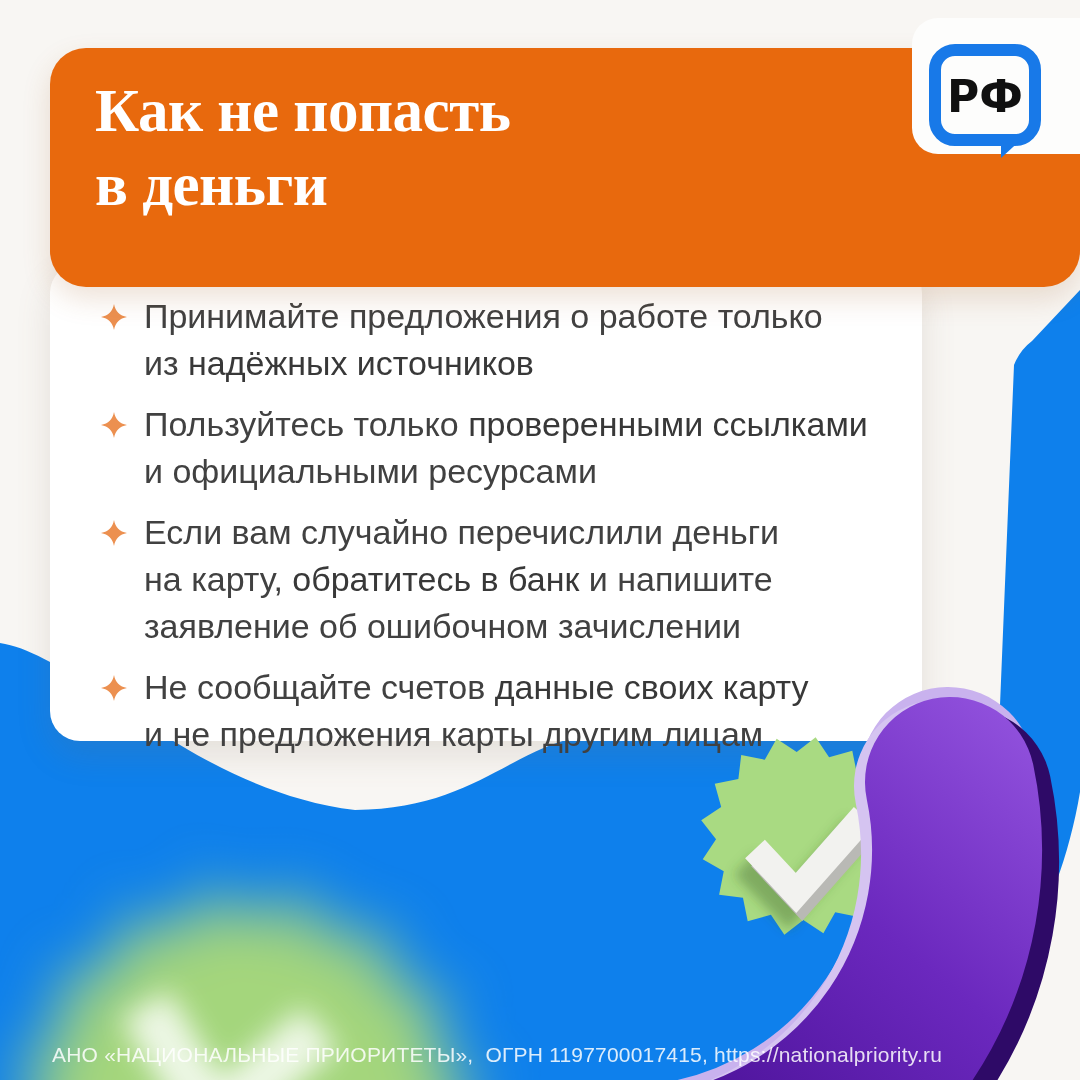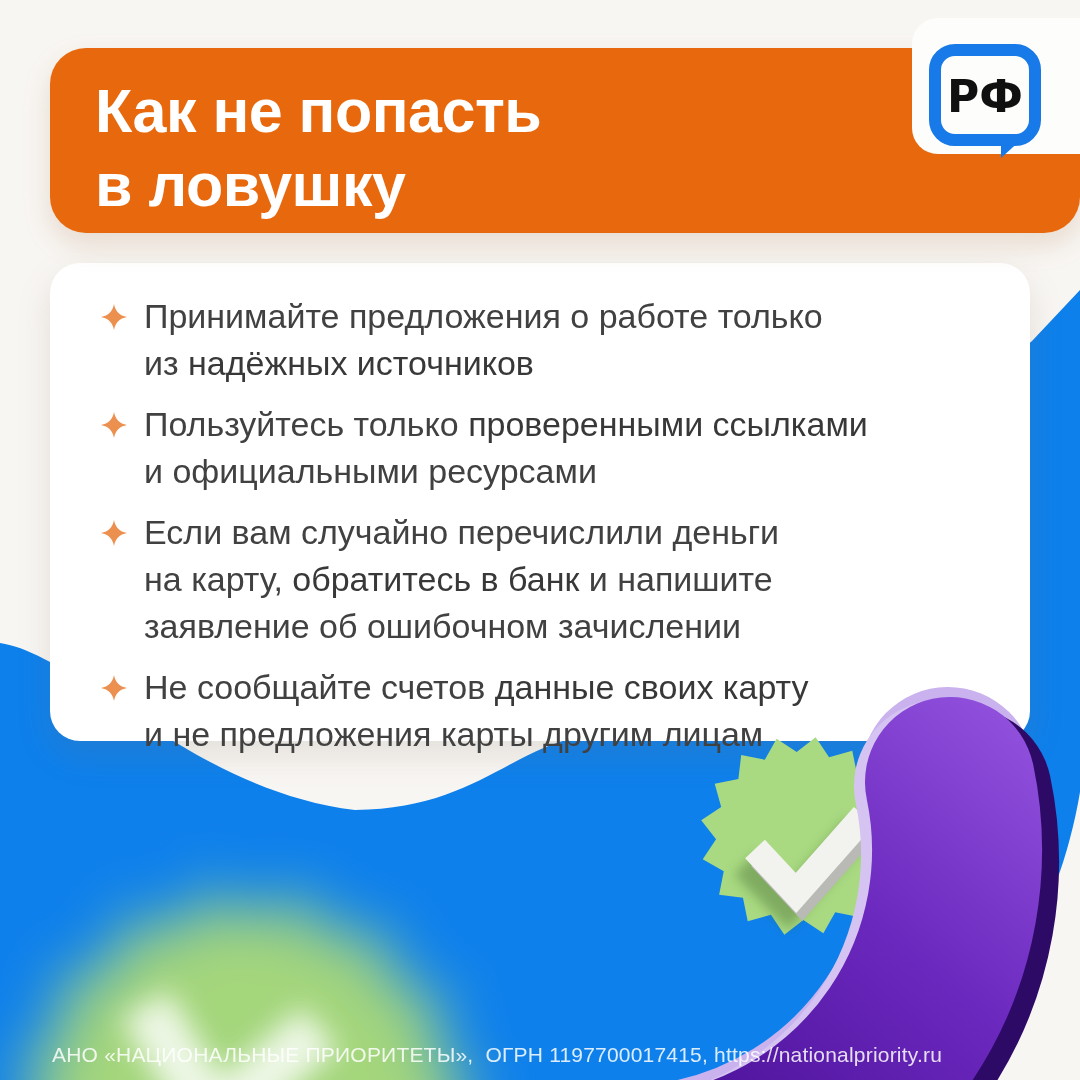--- a/index.html
+++ b/index.html
@@ -9,31 +9,31 @@
     --purple-1:#9050DC; --purple-2:#6B28BE; --purple-3:#470F93;
     --purple-dark:#2E0A67; --purple-rim:#D5C4F1; --purple-rim2:#C9B2EE;
     --check-face:#F2F2EF; --check-side:#B9B9B5;
     --footer:rgba(255,255,255,0.85);
   }
   html,body{margin:0;padding:0;}
   body{font-family:"Liberation Sans","DejaVu Sans",sans-serif;background:#e9e9e9;}
   .page{position:relative;width:1080px;height:1080px;overflow:hidden;background:var(--bg);}
   .layer{position:absolute;left:0;top:0;width:1080px;height:1080px;pointer-events:none;}
 
-  .banner{position:absolute;left:50px;top:48px;width:1030px;height:185px;
+  .banner{position:absolute;left:50px;top:48px;width:1030px;height:239px;
     background:var(--orange);border-radius:36px;border-top-right-radius:0;
-    box-shadow:0 12px 28px rgba(160,95,40,.18);}
+    box-shadow:0 12px 28px rgba(160,95,40,.18);font-family:Liberation Serif, serif;}
   .banner-title{position:absolute;left:45px;top:26px;color:#fff;font-size:61px;
     font-weight:700;line-height:74px;letter-spacing:-0.5px;white-space:pre;}
 
   .logo-tile{position:absolute;left:912px;top:18px;width:176px;height:136px;
     background:#FDFDFC;border-radius:26px;border-top-right-radius:0;border-bottom-right-radius:0;}
   .logo-svg{position:absolute;left:16px;top:26px;}
 
-  .card{position:absolute;left:50px;top:263px;width:980px;height:478px;background:var(--card);
+  .card{position:absolute;left:50px;top:263px;width:872px;height:478px;background:var(--card);
     border-radius:30px;box-shadow:0 14px 34px rgba(125,105,85,.16);box-sizing:border-box;
     padding:30px 36px 0 50px;}
   .tips{list-style:none;margin:0;padding:0;}
   .tip{display:flex;align-items:flex-start;margin-bottom:14px;}
   .tip-bullet{flex:0 0 28px;margin-top:10px;margin-right:16px;}
   .tip-text{font-size:34px;line-height:47px;color:var(--text);}
   .tip-text .b{font-weight:400;color:#383838;}
   .tip-line{display:block;}
 
   .footer-text{position:absolute;left:52px;top:1043px;font-size:21px;letter-spacing:.2px;
@@ -102,21 +102,21 @@
     </svg>
     <div class="tip-text">
             <span class="tip-line"><span>Не сообщайте счетов </span><span class="b">данные своих карту</span></span>
             <span class="tip-line"><span>и не предложения карты другим лицам</span></span>
           </div>
   </li>
 </ul>
   </div>
 
   <div class="banner">
-    <div class="banner-title"><span>Как не попасть</span><br><span>в ловушку</span></div>
+    <div class="banner-title"><span>Как не попасть</span><br><span>в деньги</span></div>
   </div>
 
   <div class="logo-tile">
     <svg class="logo-svg" width="120" height="120" viewBox="0 0 120 120">
       <rect x="7" y="6" width="100" height="90" rx="20" style="fill:none;stroke:var(--logo-blue);stroke-width:12"></rect>
       <path d="M 73,92 L 73,114 L 97,92 Z" style="fill:var(--logo-blue)"></path>
       <text x="57" y="68" text-anchor="middle" style="font-size:44px;font-weight:bold;fill:var(--logo-text)">РФ</text>
     </svg>
   </div>
 

